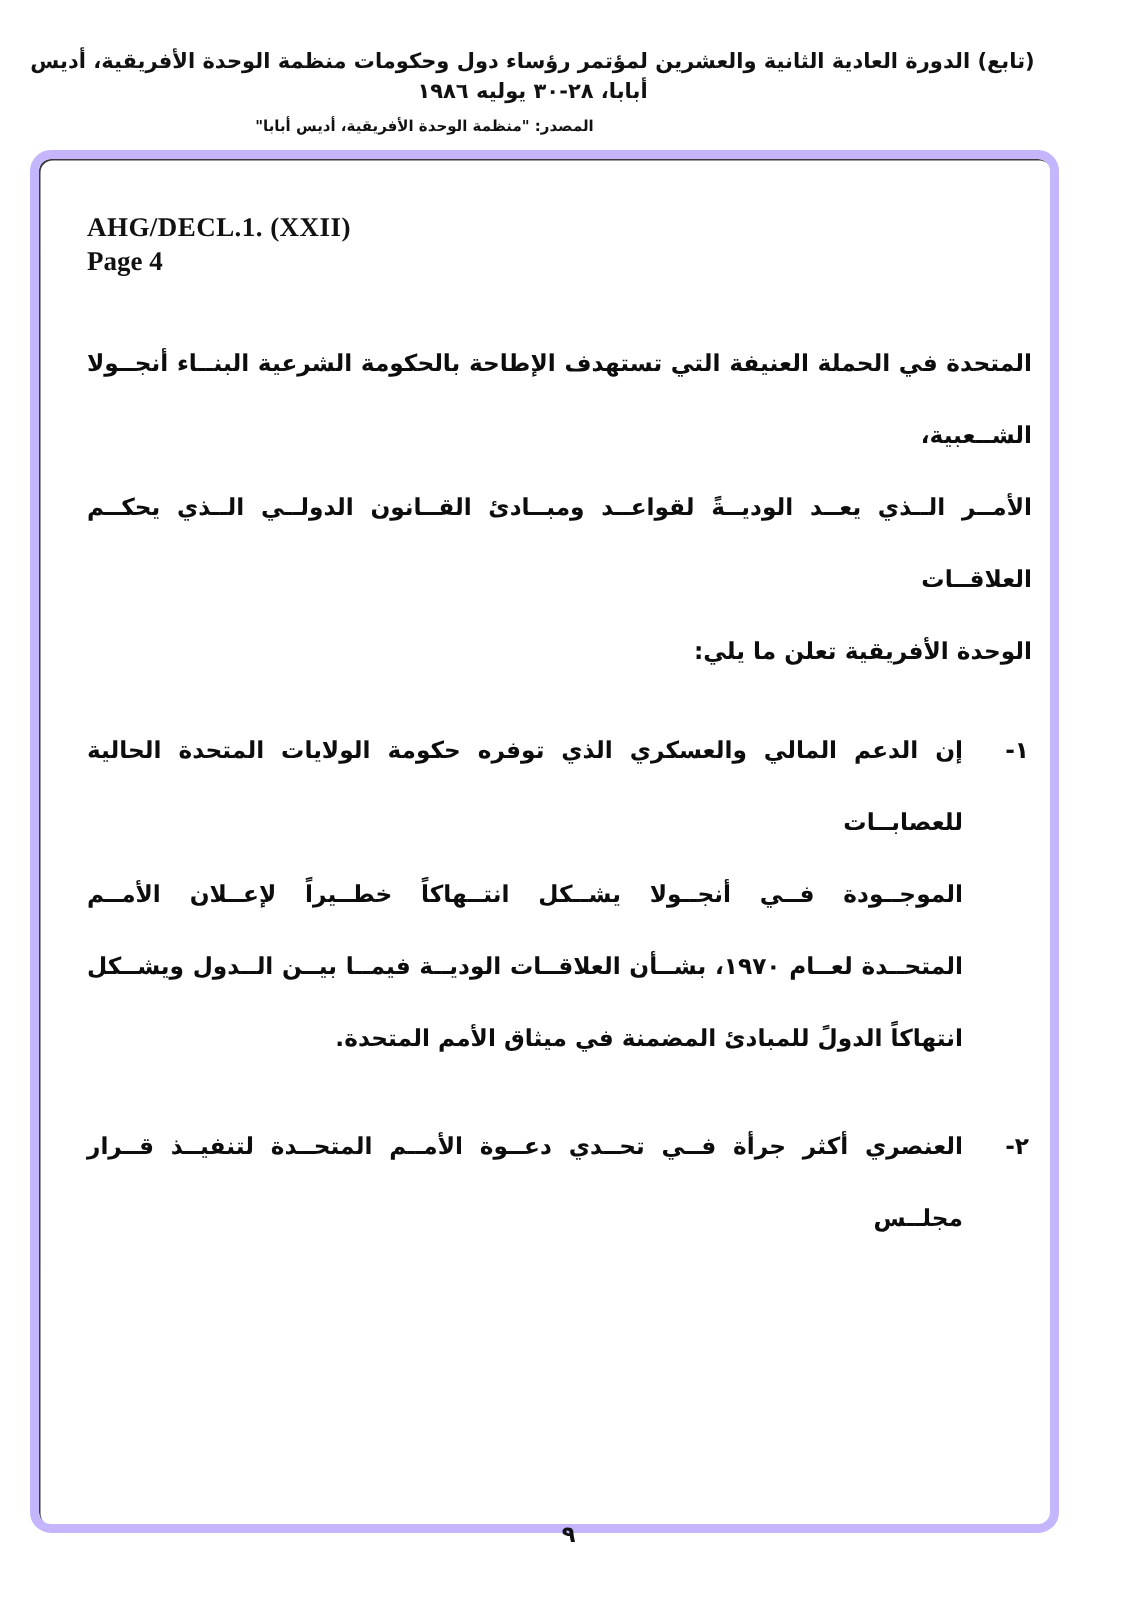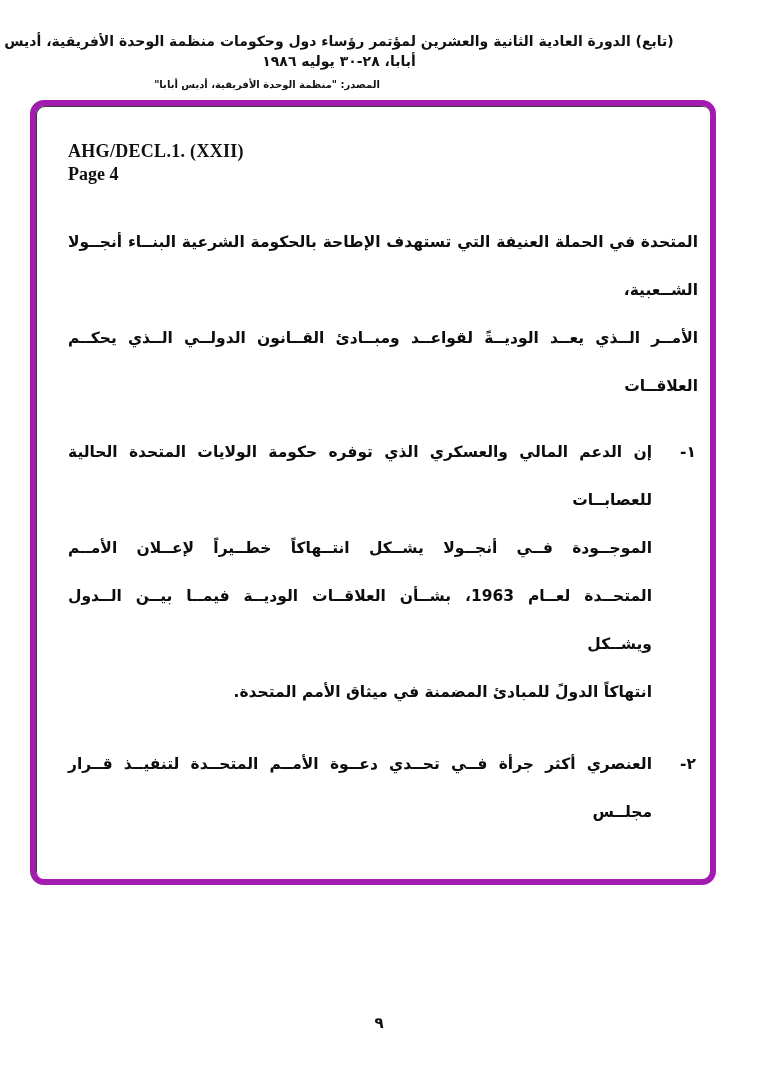--- a/index.html
+++ b/index.html
@@ -9,21 +9,21 @@
     color: #111111;
     font-family: "DejaVu Sans", sans-serif;
     position: relative;
     overflow: hidden;
   }
 
   
   .scan-header {
     position: absolute;
     top: 31px;
-    left: 0;
+    left: 16px;
     width: 678px;
     direction: rtl;
     text-align: center;
   }
   .scan-header .line1 {
     font-weight: bold;
     font-size: 14px;
     line-height: 20px;
     letter-spacing: 0;
   }
@@ -32,25 +32,25 @@
     font-size: 10px;
     line-height: 14px;
     margin-top: 7px;
     position: relative;
     right: 72px; 
   }
 
   
   .doc-box {
     position: absolute;
-    left: 30px;
+    left: 20px;
     top: 100px;
     width: 686px;
-    height: 785px;
-    border: 6px solid #a21caf;
+    height: 922px;
+    border: 6px solid #c4b5fd;
     border-radius: 14px;
     box-shadow: inset 1px 1px 0 #3a3a3a; 
     background: #ffffff;
   }
   .box-inner {
     padding: 34px 12px 0 32px;
     height: 100%;
   }
 
   .doc-head { direction: ltr; }
@@ -122,27 +122,28 @@
     <div class="doc-head">
       <div class="doc-ref">AHG/DECL.1. (XXII)</div>
       <div class="doc-page">Page 4</div>
     </div>
 
     <div class="body-text">
 
       <div class="para1">
         <div class="line">المتحدة في الحملة العنيفة التي تستهدف الإطاحة بالحكومة الشرعية البنــاء أنجــولا الشــعبية،</div>
         <div class="line">الأمــر الــذي يعــد الوديــةً لقواعــد ومبــادئ القــانون الدولــي الــذي يحكــم العلاقــات</div>
+        <div class="line last">الوحدة الأفريقية تعلن ما يلي:</div>
       </div>
 
       <div class="item item1">
         <span class="num">١-</span>
         <div class="line">إن الدعم المالي والعسكري الذي توفره حكومة الولايات المتحدة الحالية للعصابــات</div>
         <div class="line">الموجــودة فــي أنجــولا يشــكل انتــهاكاً خطــيراً لإعــلان الأمــم</div>
-        <div class="line">المتحــدة لعــام 1963، بشــأن العلاقــات الوديــة فيمــا بيــن الــدول ويشــكل</div>
+        <div class="line">المتحــدة لعــام ١٩٧٠، بشــأن العلاقــات الوديــة فيمــا بيــن الــدول ويشــكل</div>
         <div class="line last">انتهاكاً الدولً للمبادئ المضمنة في ميثاق الأمم المتحدة.</div>
       </div>
 
       <div class="item item2">
         <span class="num">٢-</span>
         <div class="line">العنصري أكثر جرأة فــي تحــدي دعــوة الأمــم المتحــدة لتنفيــذ قــرار مجلــس</div>
 
       </div>
 
     </div>

